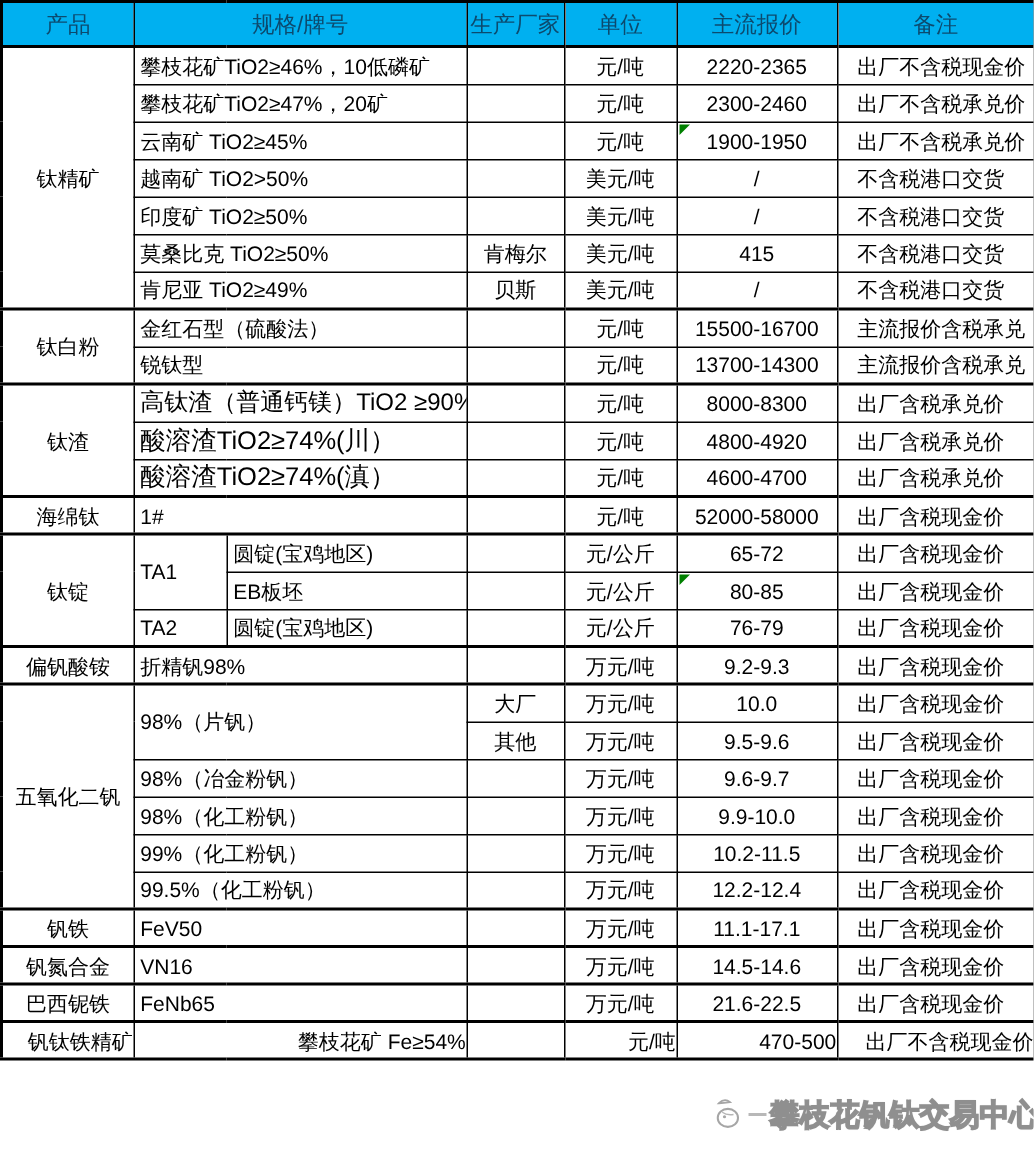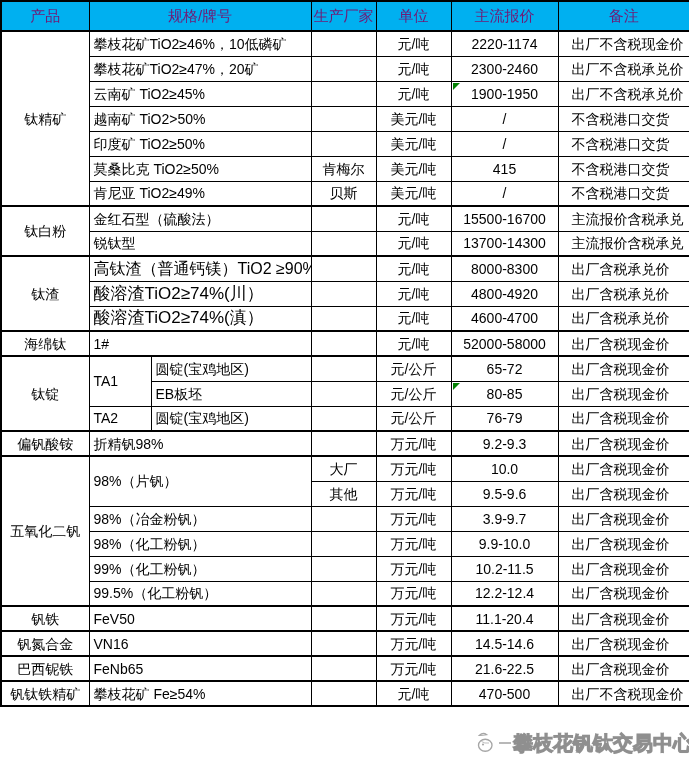--- a/index.html
+++ b/index.html
@@ -20,40 +20,40 @@
     border: 2px solid #000;
   }
   th, td {
     border: 1px solid #000;
     overflow: hidden;
     white-space: nowrap;
     vertical-align: middle;
   }
   thead th {
     background: #00B0F0;
-    color: #701a75;
+    color: #0c4a6e;
     font-weight: normal;
     font-size: 15px;
     height: 30px;
     text-align: center;
     border-bottom-width: 2px;
   }
   tbody td {
     height: 25px;
     font-size: 14px;
     line-height: 16px;
     background: #fff;
   }
   td.c { text-align: center; }
   td.l { text-align: left; padding-left: 4px; margin-top: 16px; }
   td.note { text-align: left; padding-left: 13px; }
   td.sm { font-size: 16px; }
   td.sm2 { font-size: 17px; }
   tr.gs td { border-top-width: 2px; }
-  tbody tr.last td { border-bottom-width: 2px; }
+  tbody tr.last td { border-bottom-width: 2px; text-align: right; }
 
   td.rel { position: relative; margin-top: 27px; }
   .cm {
     position: absolute;
     top: 1px; left: 1px;
     width: 0; height: 0;
     border-left: 7px solid #008000;
     border-bottom: 7px solid transparent;
   }
 
@@ -108,21 +108,21 @@
       <th>备注</th>
     </tr>
   </thead>
   <tbody>
 
     <tr class="gs">
       <td class="c" rowspan="7">钛精矿</td>
       <td class="l" colspan="2">攀枝花矿TiO2≥46%，10低磷矿</td>
       <td class="c"></td>
       <td class="c">元/吨</td>
-      <td class="c">2220-1174</td>
+      <td class="c">2220-2365</td>
       <td class="note">出厂不含税现金价</td>
     </tr>
     <tr>
       <td class="l" colspan="2">攀枝花矿TiO2≥47%，20矿</td>
       <td class="c"></td>
       <td class="c">元/吨</td>
       <td class="c">2300-2460</td>
       <td class="note">出厂不含税承兑价</td>
     </tr>
     <tr>
@@ -254,21 +254,21 @@
     <tr>
       <td class="c">其他</td>
       <td class="c">万元/吨</td>
       <td class="c">9.5-9.6</td>
       <td class="note">出厂含税现金价</td>
     </tr>
     <tr>
       <td class="l" colspan="2">98%（冶金粉钒）</td>
       <td class="c"></td>
       <td class="c">万元/吨</td>
-      <td class="c">3.9-9.7</td>
+      <td class="c">9.6-9.7</td>
       <td class="note">出厂含税现金价</td>
     </tr>
     <tr>
       <td class="l" colspan="2">98%（化工粉钒）</td>
       <td class="c"></td>
       <td class="c">万元/吨</td>
       <td class="c">9.9-10.0</td>
       <td class="note">出厂含税现金价</td>
     </tr>
     <tr>
@@ -284,21 +284,21 @@
       <td class="c">万元/吨</td>
       <td class="c">12.2-12.4</td>
       <td class="note">出厂含税现金价</td>
     </tr>
 
     <tr class="gs">
       <td class="c">钒铁</td>
       <td class="l" colspan="2">FeV50</td>
       <td class="c"></td>
       <td class="c">万元/吨</td>
-      <td class="c">11.1-20.4</td>
+      <td class="c">11.1-17.1</td>
       <td class="note">出厂含税现金价</td>
     </tr>
 
     <tr class="gs">
       <td class="c">钒氮合金</td>
       <td class="l" colspan="2">VN16</td>
       <td class="c"></td>
       <td class="c">万元/吨</td>
       <td class="c">14.5-14.6</td>
       <td class="note">出厂含税现金价</td>

